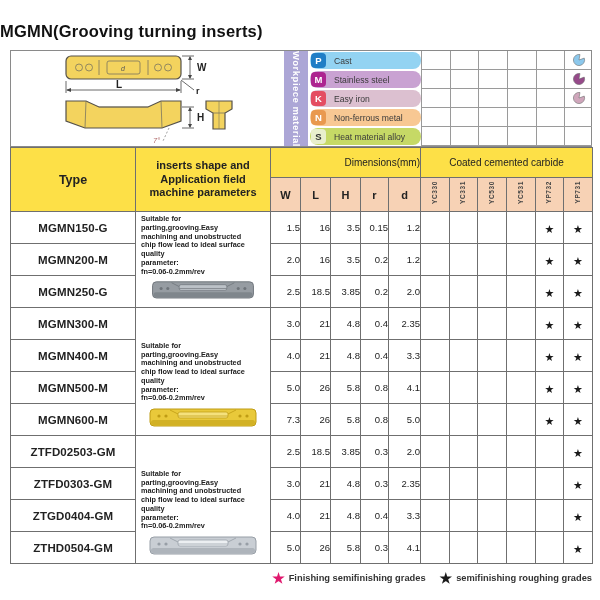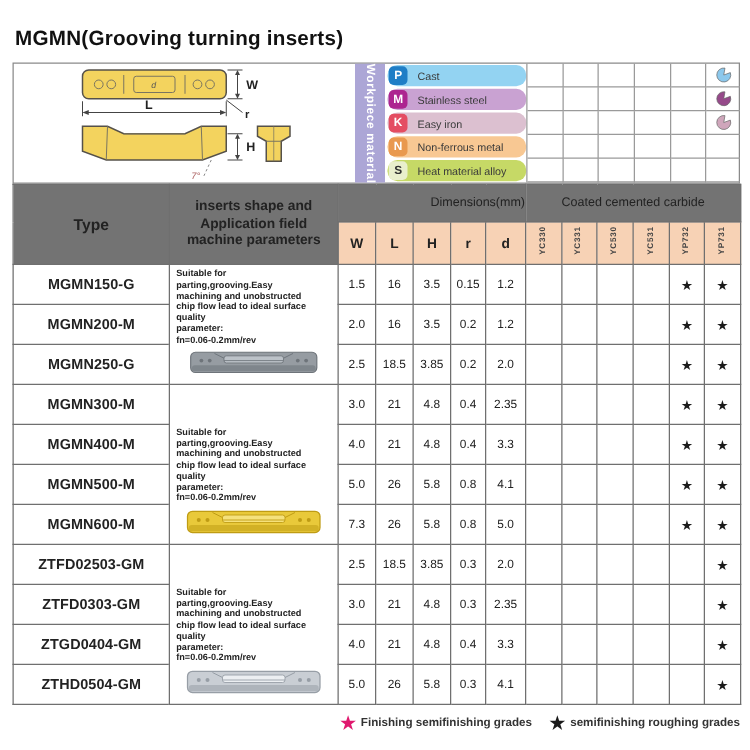--- a/index.html
+++ b/index.html
@@ -1,20 +1,20 @@
 <!DOCTYPE html>
 <html style="--strip-bg: #aca6d6; --star-table: #1a1a1a; --star-pink: #e0186e; --star-black: #1a1a1a;"><head>
 <meta charset="utf-8">
 <style>
   * { margin:0; padding:0; box-sizing:border-box; }
   html,body { width:600px; height:600px; background:#fff; font-family:"Liberation Sans", sans-serif; color:#222; }
   #page { position:relative; width:600px; height:600px; overflow:hidden; }
 
   
-  .page-title { position:absolute; left:12px; top:22px; font-size:16.5px; font-weight:bold; color:#111; letter-spacing:0.2px; }
+  .page-title { position:absolute; left:0; top:22px; font-size:16.5px; font-weight:bold; color:#111; letter-spacing:0.2px; }
   .top-legend { position:absolute; left:298px; top:27px; display:flex; align-items:center; gap:6px; font-size:8.6px; font-weight:600; color:#333; }
   .top-legend .lg-txt { white-space:nowrap; }
   .top-legend .gap { width:14px; }
 
   
   .top-box { position:absolute; left:10px; top:50px; width:582px; height:97px; border:1px solid #8a8a8a; background:#fff; }
   .diagram { position:absolute; left:0; top:0; }
   .wp-strip { position:absolute; left:273px; top:0; width:24px; height:95px; background:var(--strip-bg,#aca6d6); display:flex; align-items:center; justify-content:center; }
   .wp-strip span { writing-mode:vertical-rl; font-size:9.5px; font-weight:bold; color:#fff; letter-spacing:0.5px; white-space:nowrap; }
   .mat-col { position:absolute; left:297px; top:0; width:113px; height:95px; }
@@ -22,29 +22,29 @@
   .pill { position:absolute; left:2px; right:0; top:1px; height:17px; border-radius:8px; display:flex; align-items:center; }
   .badge { width:15px; height:15px; margin-left:1px; border-radius:4px; display:flex; align-items:center; justify-content:center; font-size:9.5px; font-weight:bold; flex:0 0 auto; }
   .mat-name { margin-left:8px; font-size:8.6px; color:#3a3a3a; white-space:nowrap; }
   .cond-grid { position:absolute; left:410px; top:0; width:170px; height:95px; display:grid; grid-template-columns:29px 28px 29px 29px 28px 27px; grid-auto-rows:19px; border-left:1px solid #9a9a9a; }
   .cond-cell { border-right:1px solid #9a9a9a; border-bottom:1px solid #9a9a9a; display:flex; align-items:center; justify-content:center; }
   .cond-grid .cond-cell:nth-child(6n){ border-right:none; }
 
   
   .main-table { position:absolute; left:10px; top:147px; border-collapse:collapse; table-layout:fixed; width:582px; }
   .main-table th, .main-table td { border:1px solid #6f6f6f; padding:0; text-align:center; vertical-align:middle; }
-  .hdr-green { background:#737373; font-size:11px; font-weight:bold; color:#222; }
+  .hdr-green { background:#fde047; font-size:11px; font-weight:bold; color:#222; }
   .hdr-green.big { font-size:12.5px; }
   .hdr-peach { background:#f7d2b5; }
   .shape-hdr { white-space:pre-line; line-height:1.25; }
   .dim-letter { font-size:11px; font-weight:bold; }
   .vlabel { display:inline-block; writing-mode:vertical-rl; transform:rotate(180deg); font-size:6.5px; font-weight:600; color:#444; letter-spacing:0.6px; line-height:1; }
   tr.data-row { height:32px; }
   td.c-type { font-size:11.5px; font-weight:bold; letter-spacing:0.1px; }
-  td.c-dim { font-size:9.5px; }
+  td.c-dim { font-size:9.5px;text-align:right; }
   td.c-shape { vertical-align:top; }
   .shape-inner { display:flex; flex-direction:column; justify-content:flex-end; height:100%; }
   .desc { text-align:left; font-size:7.3px; font-weight:bold; line-height:1.2; padding:3px 4px 0 5px; white-space:pre-line; color:#222; }
   .insert-img { align-self:center; margin:2px 0 3px 0; }
   .star { font-size:11px; color:var(--star-table,#1a1a1a); line-height:1; }
 
   
   .bottom-legend { position:absolute; right:8px; top:571px; display:flex; align-items:center; gap:4px; font-size:9.3px; font-weight:bold; color:#333; }
   .bl-star { font-size:14px; line-height:1; }
   .bl-star.pink { color:var(--star-pink,#e0186e); }

